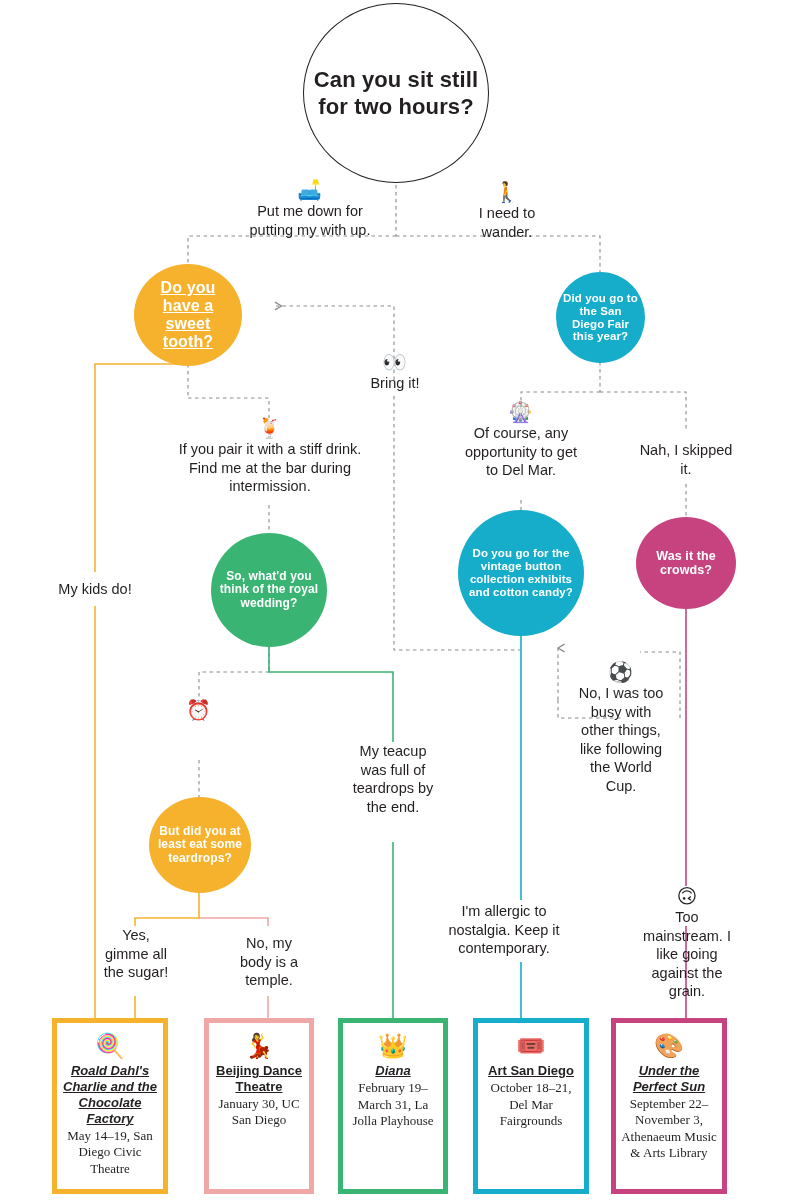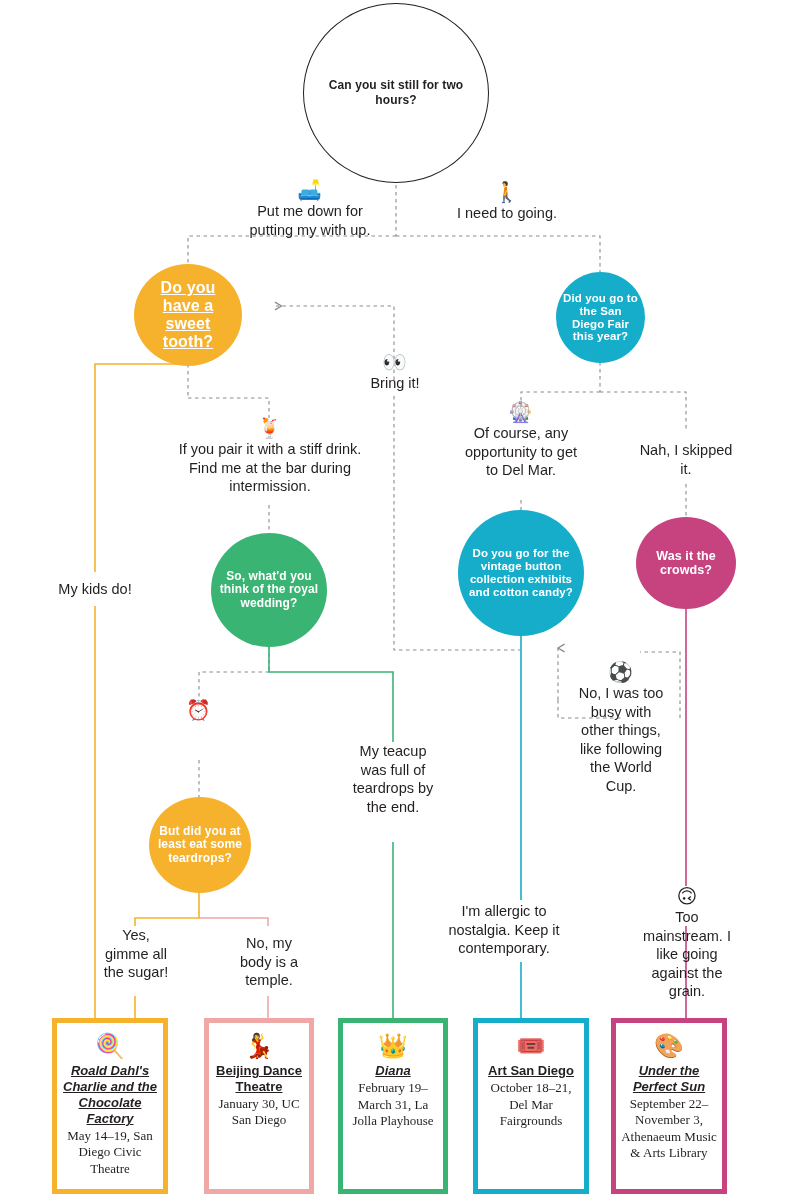--- a/index.html
+++ b/index.html
@@ -36,21 +36,21 @@
     font-weight:bold;
     line-height:1.12;
     letter-spacing:.1px;
     padding:0 6px;
   }
   .node.start{
     background:#ffffff;
     border:1.6px solid #231f20;
     color:#231f20;
   }
-  .node.start .node-txt{font-size:12px;line-height:1.25;}
+  .node.start .node-txt{font-size:22px;line-height:1.25;}
   .node.orange{background:#f6b22c;color:#ffffff;}
   .node.teal{background:#16adcb;color:#ffffff;}
   .node.green{background:#3ab473;color:#ffffff;}
   .node.magenta{background:#c6437f;color:#ffffff;}
 
   
   .lab{
     position:absolute;
     text-align:center;
     font-size:14.5px;
@@ -203,21 +203,21 @@
     <span class="node-txt" style="font-size:12px;">But did you at least eat some teardrops?</span>
   </div>
 
   <div class="lab" style="left:245px;top:180px;width:130px;">
     <span class="emoji">🛋️</span>
     <span class="lab-txt">Put me down for putting my with up.</span>
   </div>
 
   <div class="lab" style="left:455px;top:182px;width:104px;">
     <span class="emoji">🚶</span>
-    <span class="lab-txt">I need to going.</span>
+    <span class="lab-txt">I need to wander.</span>
   </div>
 
   <div class="lab" style="left:352px;top:352px;width:86px;">
     <span class="emoji">👀</span>
     <span class="lab-txt">Bring it!</span>
   </div>
 
   <div class="lab" style="left:172px;top:418px;width:196px;">
     <span class="emoji">🍹</span>
     <span class="lab-txt">If you pair it with a stiff drink. Find me at the bar during intermission.</span>

